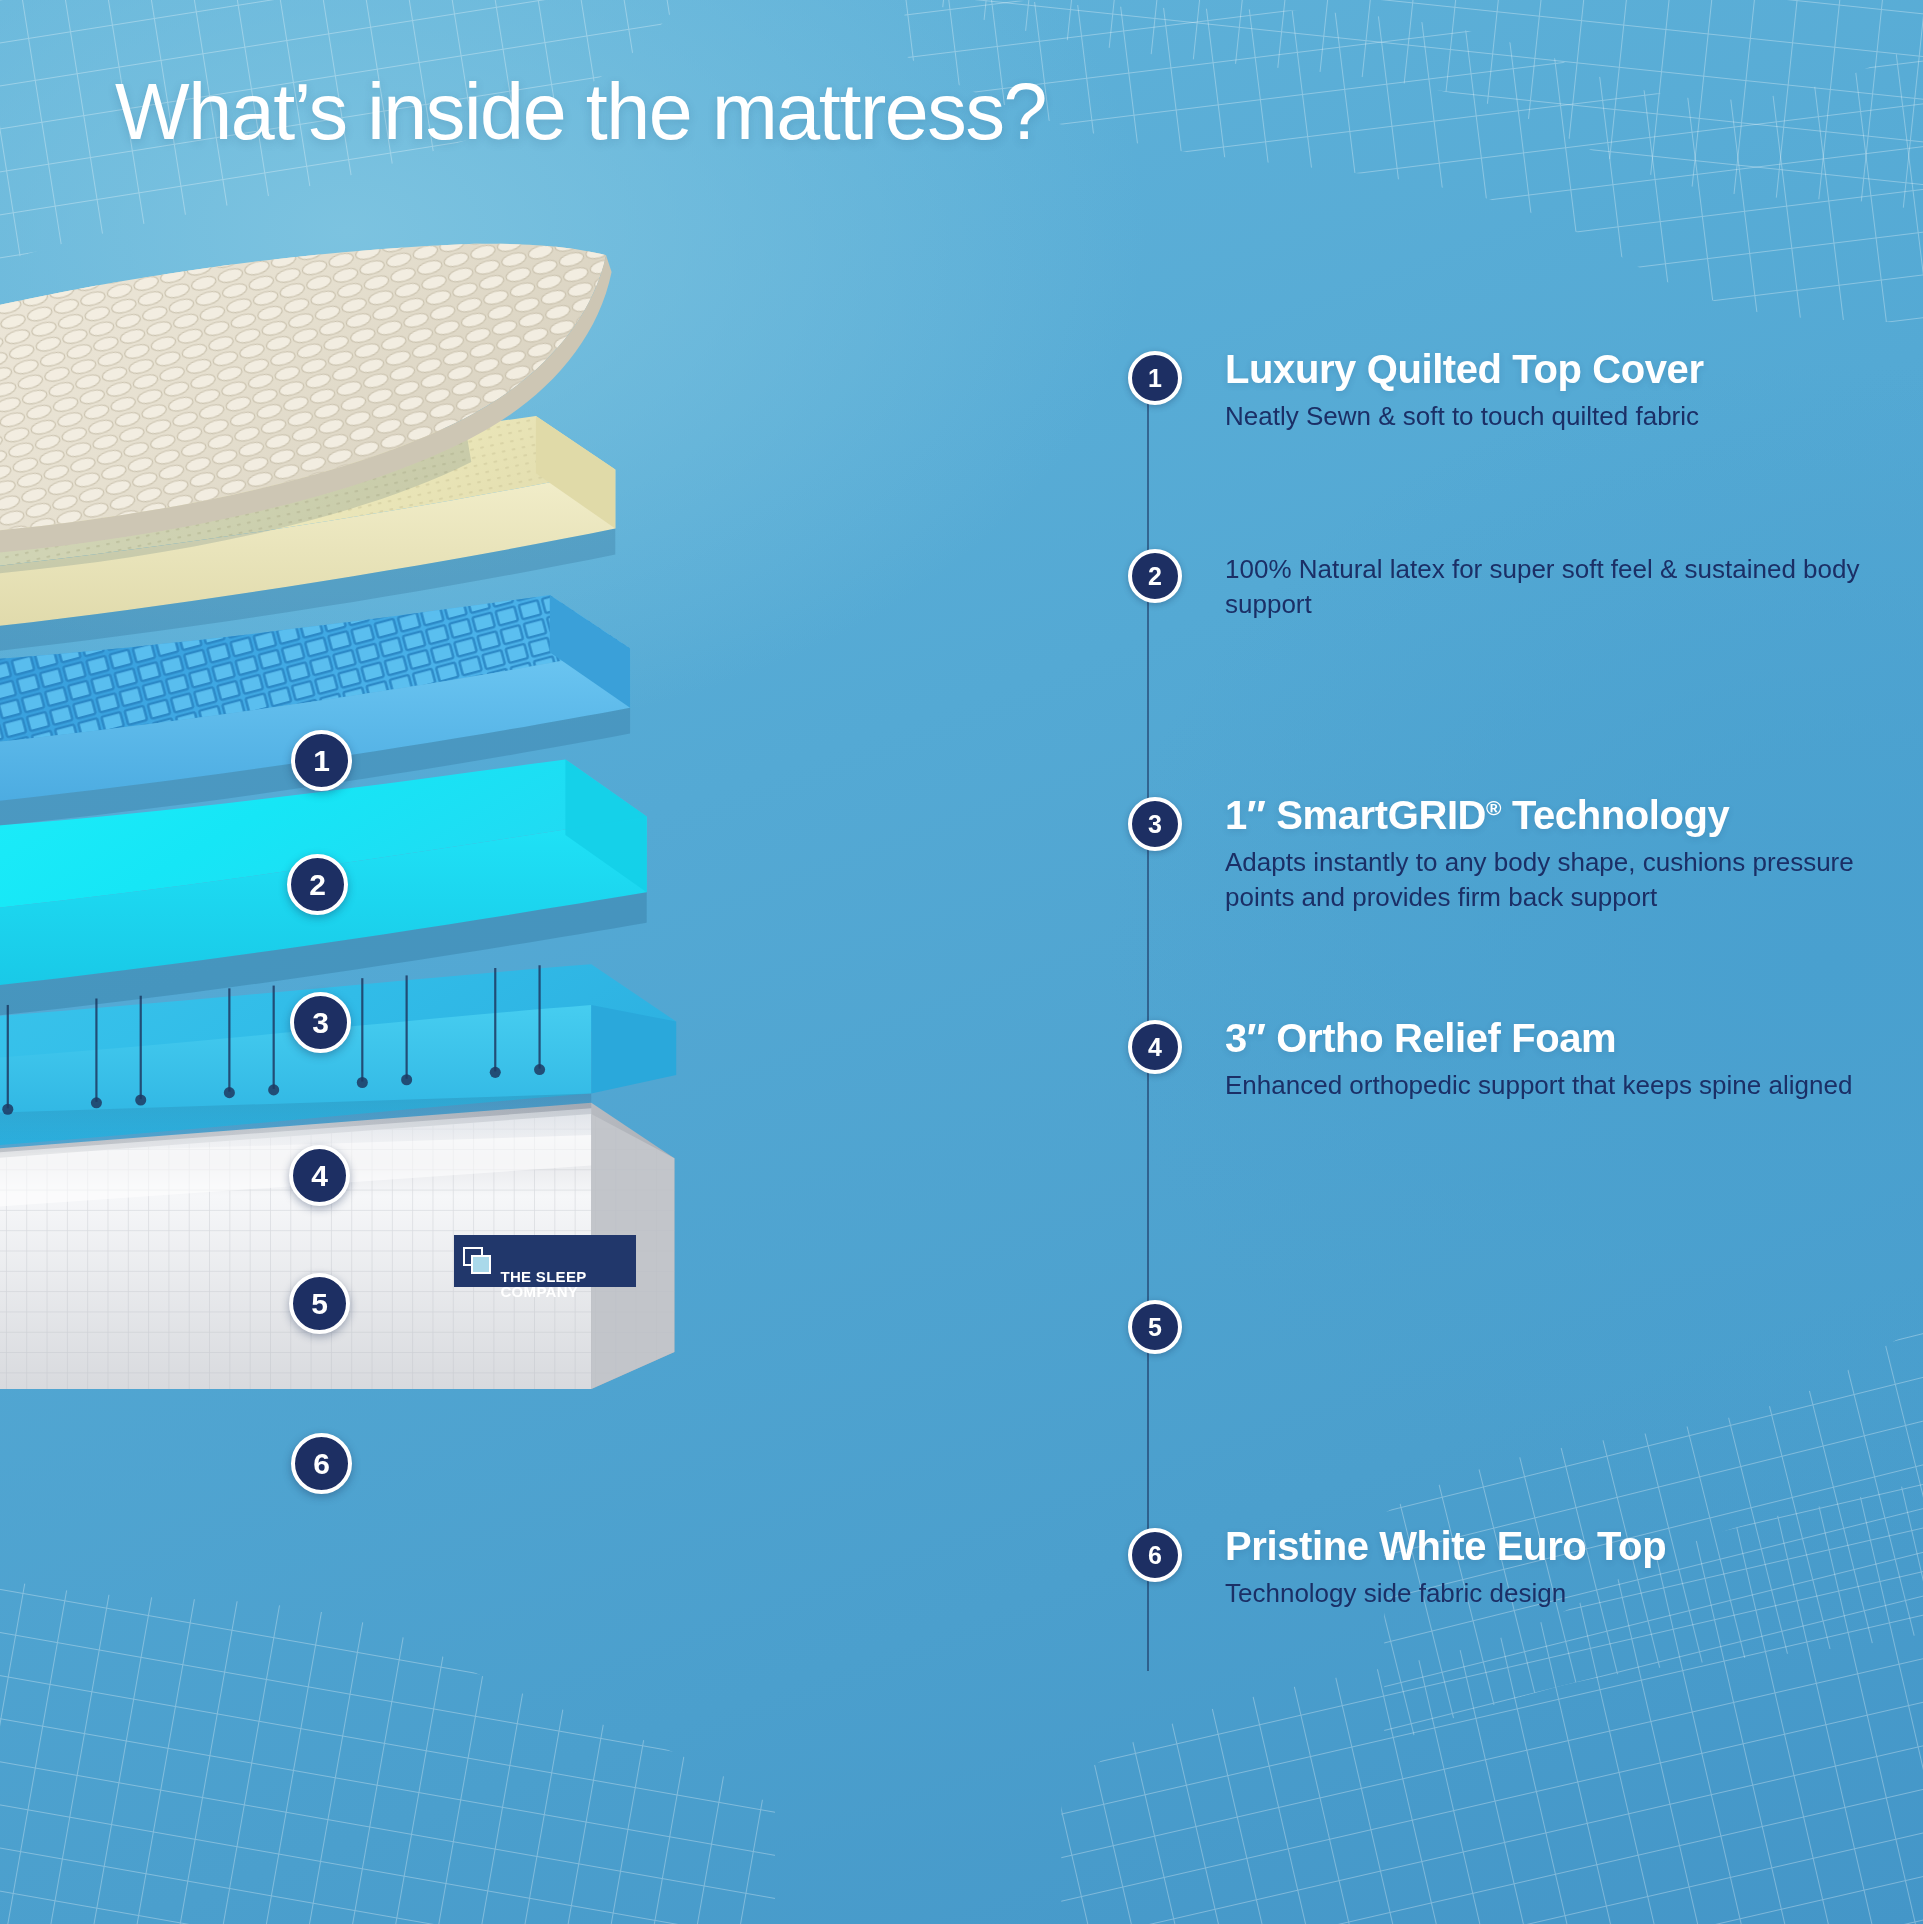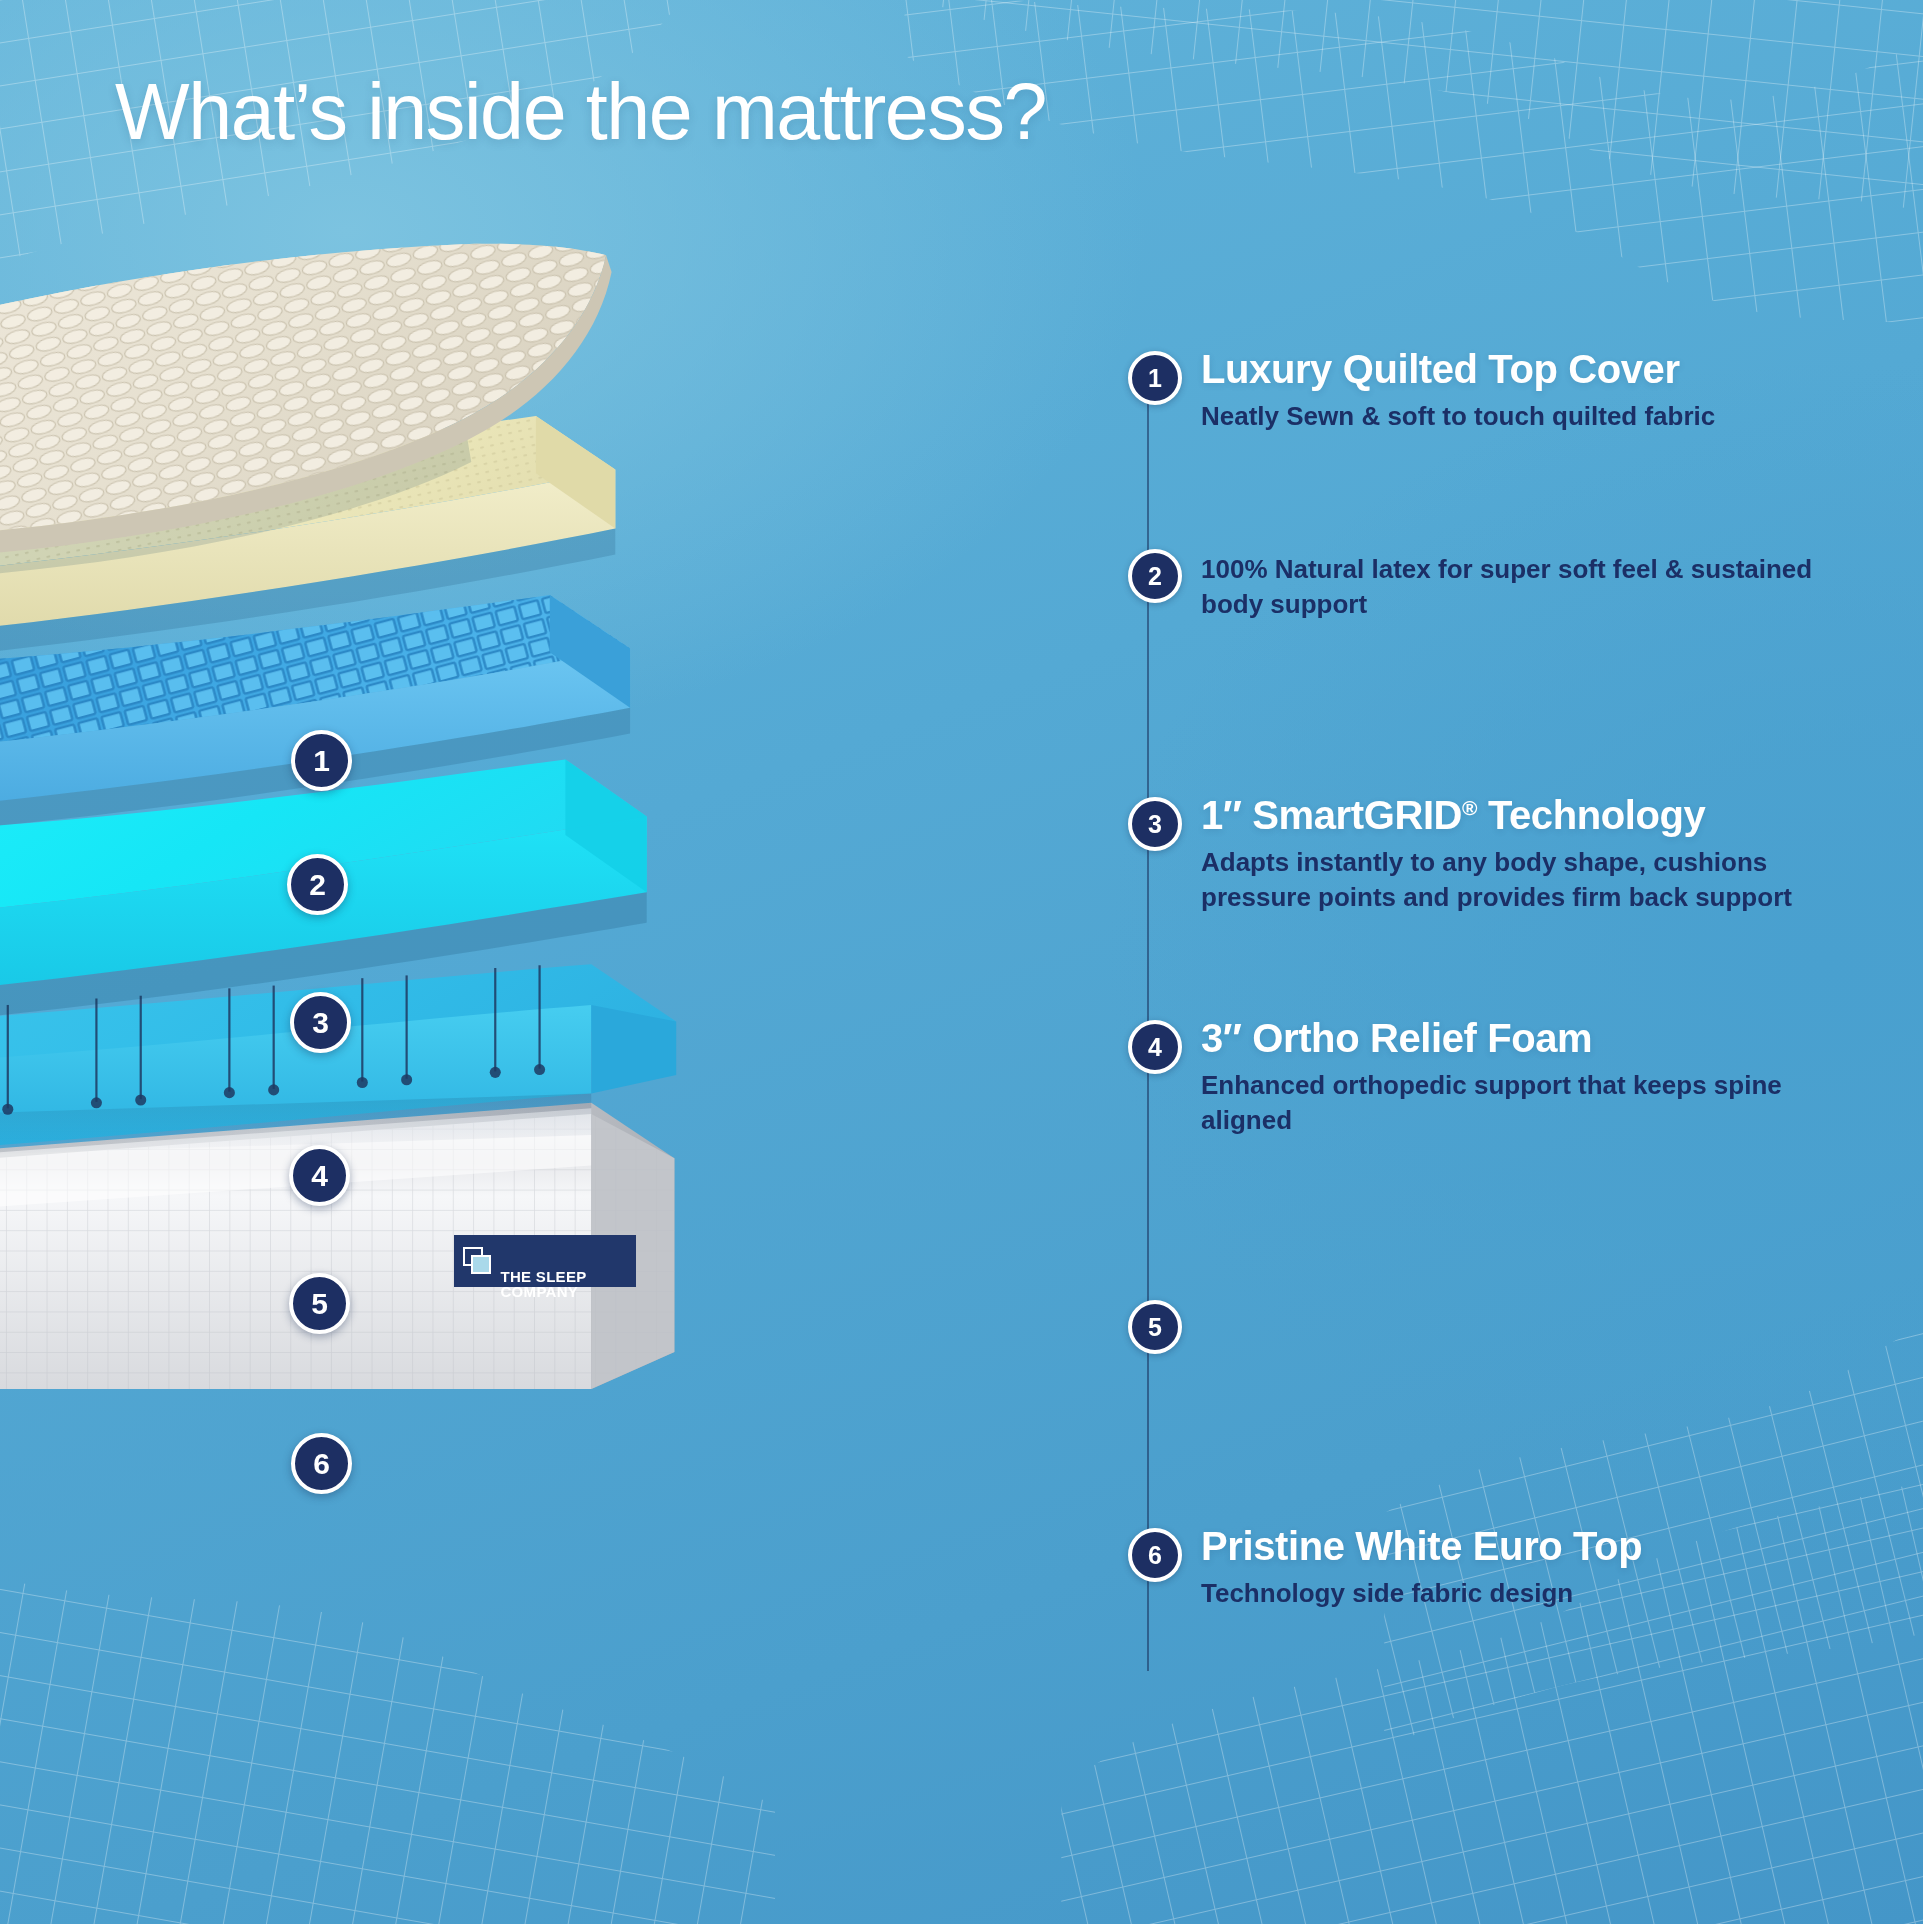--- a/index.html
+++ b/index.html
@@ -82,30 +82,30 @@
   }
   .info-item{ position:absolute; left:0; }
   .info-badge{
     position:absolute; left:11px; top:0;
     width:54px; height:54px; border-radius:50%;
     background:#1d2f63; border:4.6px solid #ffffff;
     color:#fff; font-size:25px; font-weight:bold;
     display:flex; align-items:center; justify-content:center;
     box-shadow:0 1.8px 6.5px rgba(20,40,80,.3);
   }
-  .info-body{ position:absolute; left:84px; top:-3.7px; width:674px; }
+  .info-body{ position:absolute; left:108px; top:-3.7px; width:674px; }
   .info-title{
     color:#ffffff; font-size:40px; font-weight:bold;
     letter-spacing:-0.4px; line-height:1.12;
     text-shadow:0 1.8px 6.5px rgba(30,70,110,.16);
   }
   .info-title sup{ font-size:21px; vertical-align:super; }
   .info-desc{
     margin-top:6.5px; color:#1b2f66; font-size:26px;
-    line-height:1.36; font-weight:bold;
+    line-height:1.36; font-weight:normal;
   }
 </style>
 </head>
 <body>
 
 <div id="bg-gradient"></div>
 
 <div id="bg-mesh">
   <svg viewBox="0 0 2084 2085" preserveAspectRatio="none" aria-hidden="true">
     <defs>

